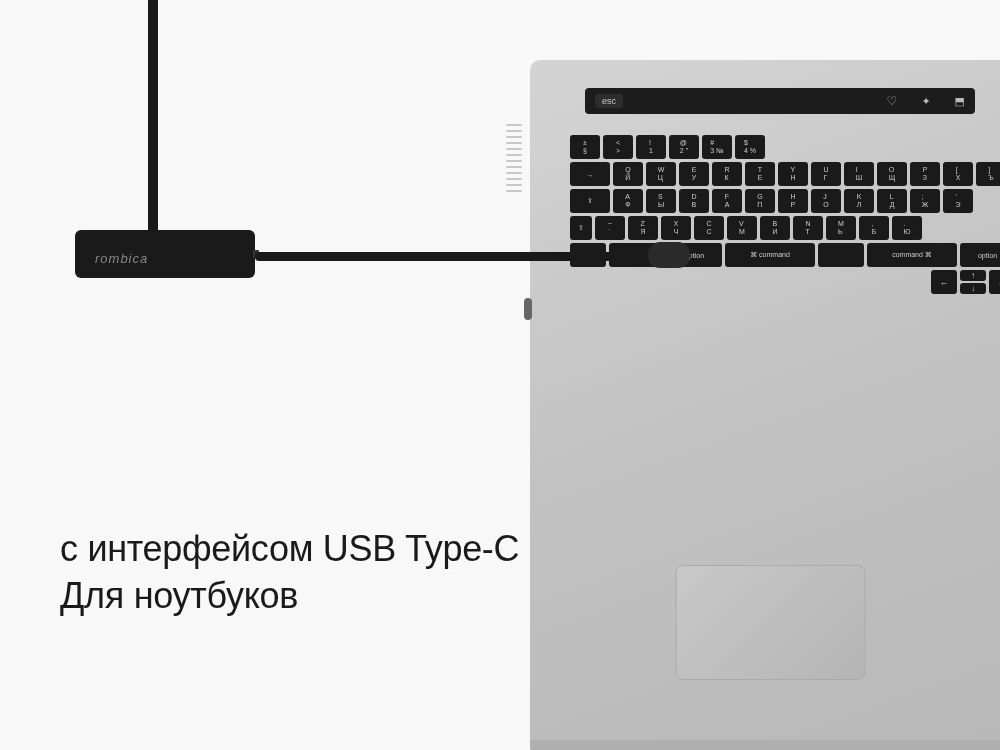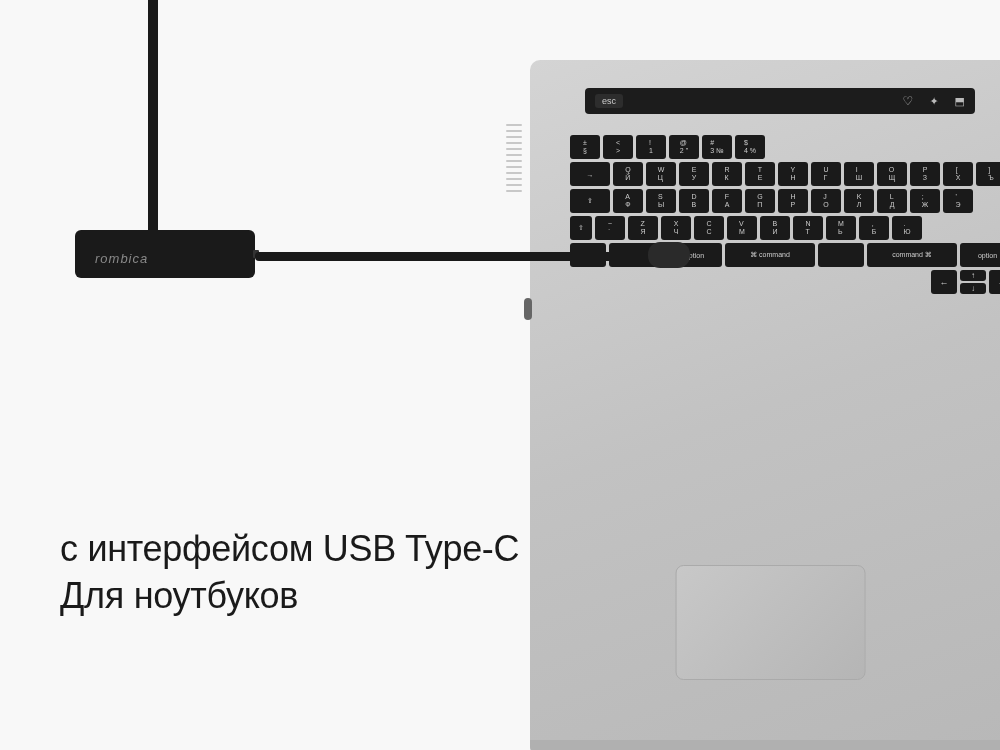--- a/index.html
+++ b/index.html
@@ -136,21 +136,21 @@
       <div style="width:100%;height:2px;background:#999;border-radius:1px;"></div>
       <div style="width:100%;height:2px;background:#999;border-radius:1px;"></div>
       <div style="width:100%;height:2px;background:#999;border-radius:1px;"></div>
       <div style="width:100%;height:2px;background:#999;border-radius:1px;"></div>
       <div style="width:100%;height:2px;background:#999;border-radius:1px;"></div>
       <div style="width:100%;height:2px;background:#999;border-radius:1px;"></div>
     </div>
 
     <div style="position:absolute; left:30px; top:60px; width:500px; height:680px; background:linear-gradient(160deg,#d4d4d4 0%,#c2c2c2 50%,#b8b8b8 100%); border-radius:10px 10px 0 0;">
 
-      <div style="position:absolute; top:28px; left:55px; right:55px; height:26px; background:#1c1c1c; border-radius:4px; display:flex; align-items:center; padding:0 10px; gap:16px; z-index:20;">
+      <div style="position:absolute; top:28px; left:55px; right:55px; height:26px; background:#1c1c1c; border-radius:4px; display:flex; align-items:center; padding:0 10px; gap:24px; z-index:20;">
         <span style="background:#2d2d2d;border-radius:3px;padding:2px 7px;color:#ccc;font-size:9px;">esc</span>
         <div style="flex:1;"></div>
         <span style="color:#bbb;font-size:12px;">♡</span>
         <span style="color:#bbb;font-size:11px;">✦</span>
         <span style="color:#bbb;font-size:11px;">⬒</span>
       </div>
 
       <div style="position:absolute; top:75px; left:40px; right:15px;">
 
         <div style="display:flex;gap:3px;margin-bottom:3px;">

